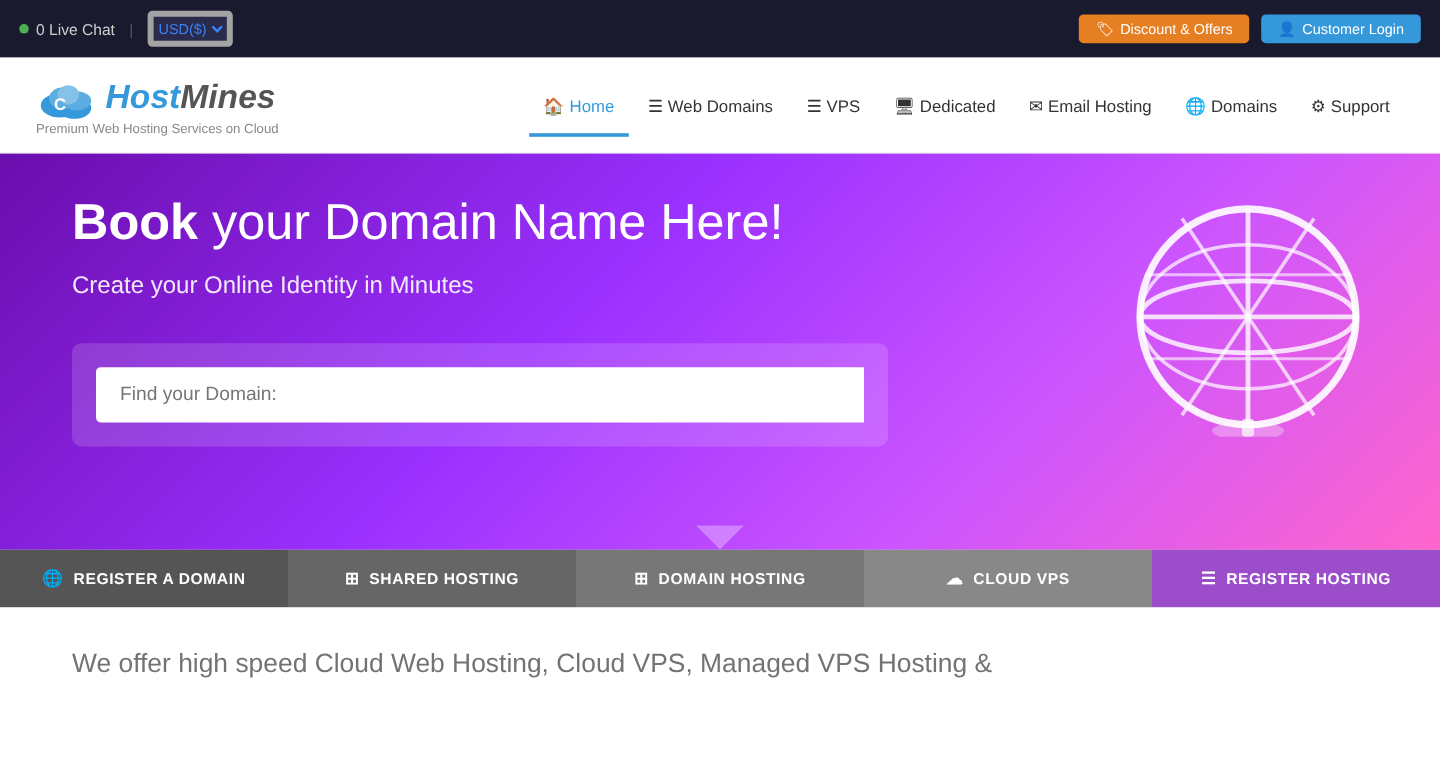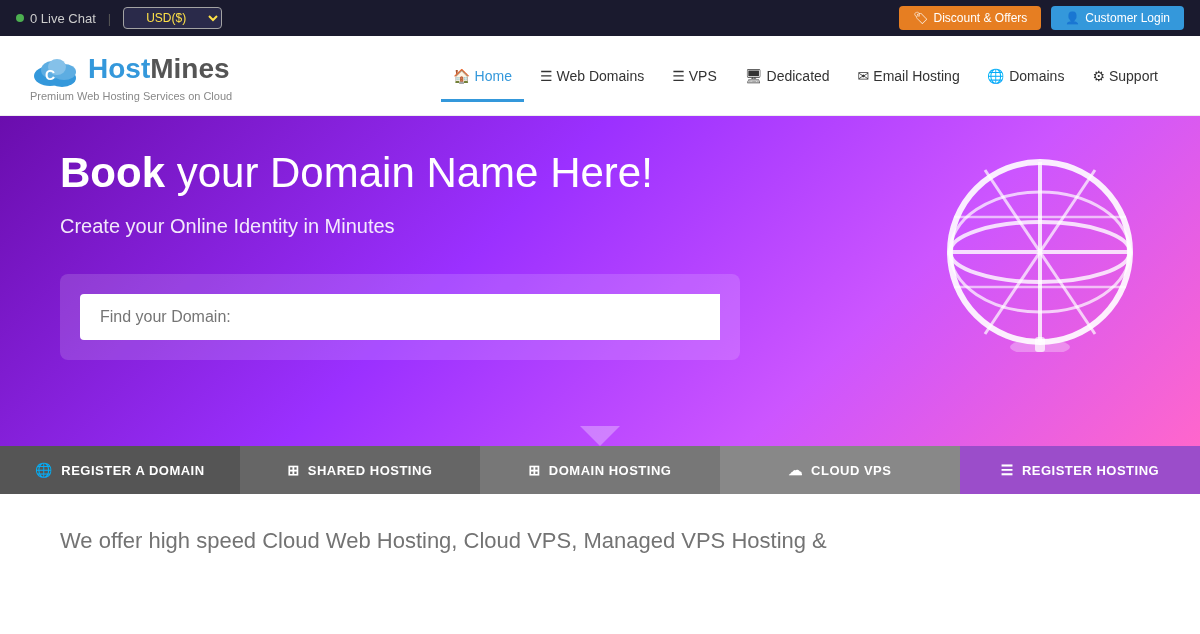--- a/index.html
+++ b/index.html
@@ -6,32 +6,32 @@
     body { font-family: Arial, sans-serif; width: 1200px; overflow-x: hidden; }
 
     
     .topbar {
       background: #1a1a2e;
       color: #ccc;
       display: flex;
       align-items: center;
       justify-content: space-between;
       padding: 0 16px;
-      height: 36px;
+      height: 48px;
       font-size: 13px;
     }
     .topbar-left { display: flex; align-items: center; gap: 12px; }
     .live-chat { display: flex; align-items: center; gap: 6px; color: #ccc; }
     .live-chat-dot { width: 8px; height: 8px; background: #4caf50; border-radius: 50%; display: inline-block; }
     .divider-v { color: #555; }
     .currency-select {
       background: #2a2a4a;
-      color: #fde047;
-      border: 1px solid #a3a3a3;
-      padding: 2px 18px;
+      color: #3b82f6;
+      border: 5px solid #a3a3a3;
+      padding: 2px 0;
       border-radius: 4px;
       font-size: 12px;
     }
     .topbar-right { display: flex; gap: 10px; }
     .btn-discount {
       background: #e67e22;
       color: #fff;
       border: none;
       padding: 5px 14px;
       border-radius: 4px;
@@ -56,21 +56,21 @@
       display: flex;
       align-items: center;
       justify-content: space-between;
       padding: 8px 30px;
       border-bottom: 1px solid #eee;
       height: 80px;
     }
     .logo { display: flex; flex-direction: column; align-items: flex-start; }
     .logo-icon-text { display: flex; align-items: center; gap: 6px; }
     .logo-text { font-size: 28px; font-weight: bold; color: #333; }
-    .logo-text span { color: #3498db; }
+    .logo-text span { color: #3498db; font-style: italic; }
     .logo-subtitle { font-size: 11px; color: #888; margin-top: 2px; }
     .nav-links { display: flex; align-items: center; gap: 4px; }
     .nav-item {
       display: flex; align-items: center; gap: 4px;
       padding: 8px 12px;
       color: #333;
       font-size: 14px;
       cursor: pointer;
       text-decoration: none;
       white-space: nowrap;

